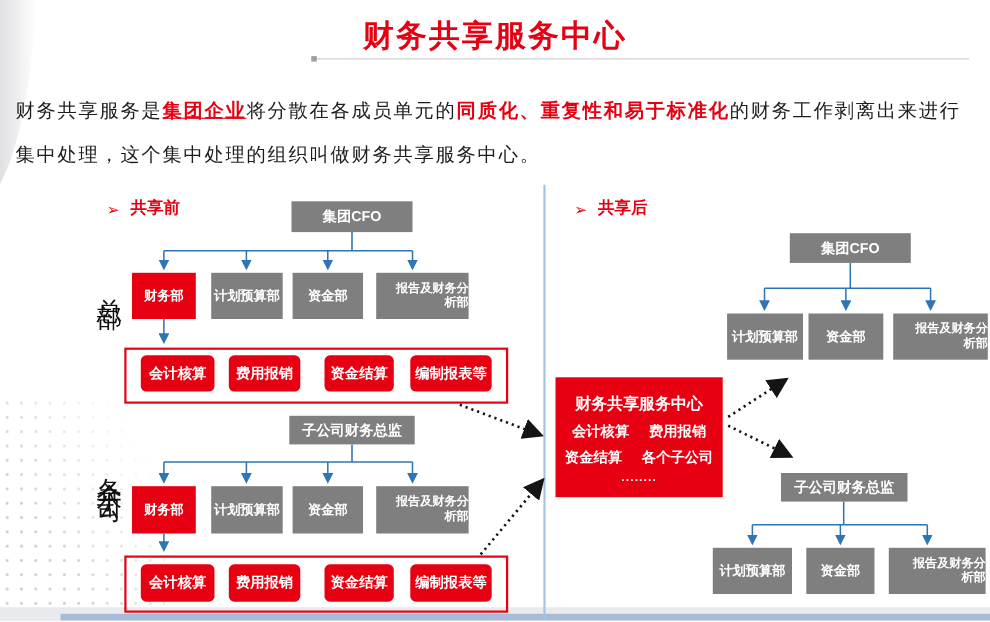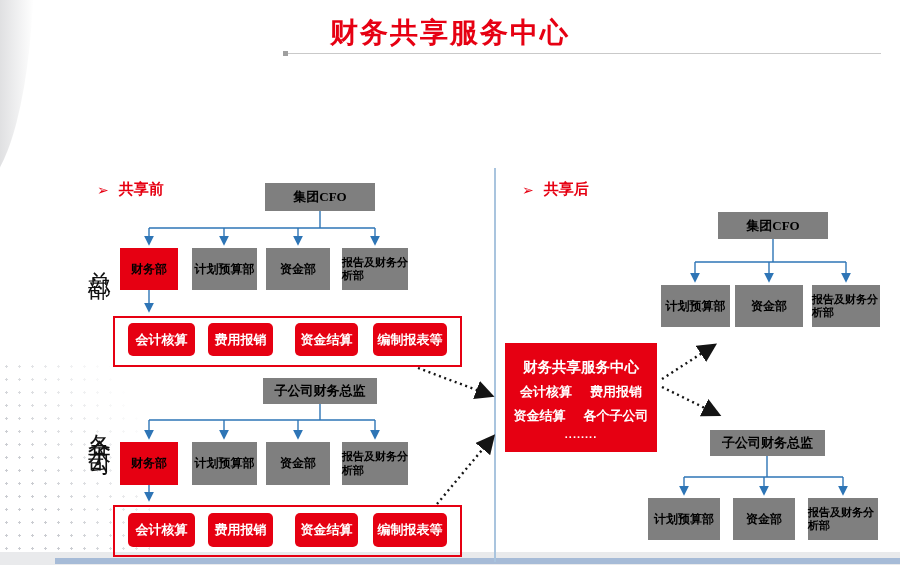--- a/index.html
+++ b/index.html
@@ -33,23 +33,23 @@
 
   
   .seclabel{position:absolute;font-size:15px;font-weight:bold;color:#e60012;z-index:4;display:flex;align-items:center;gap:10px;}
   .seclabel .bullet{font-size:14px;font-weight:normal;}
 
   
   .vlabel{position:absolute;writing-mode:vertical-rl;font-family:"Liberation Serif",serif;
     font-size:23px;color:#111;letter-spacing:5px;z-index:4;}
 
   
-  .gbox{position:absolute;background:#7f7f7f;color:#000000;display:flex;align-items:center;justify-content:center;
-    text-align:left;font-weight:bold;font-size:12px;line-height:1.2;z-index:4;font-family:Liberation Serif, serif;}
-  .gbox.small{font-size:11px;}
+  .gbox{position:absolute;background:#7f7f7f;color:#ffffff;display:flex;align-items:center;justify-content:center;
+    text-align:right;font-weight:bold;font-size:12px;line-height:1.2;z-index:4;}
+  .gbox.small{font-size:11px;padding-left:18px;}
   .frame{position:absolute;border:2px solid #e60012;z-index:3;background:transparent;}
   .task{position:absolute;background:#e60012;color:#fff;border-radius:5px;display:flex;align-items:center;
     justify-content:center;font-weight:bold;font-size:13px;z-index:4;}
 
   
   .centerbox{position:absolute;left:505px;top:343px;width:152px;height:109px;background:#e60012;color:#fff;
     z-index:4;display:flex;flex-direction:column;align-items:center;justify-content:center;gap:6px;}
   .centerbox .cb-title{font-weight:bold;font-size:14.5px;}
   .centerbox .cb-row{display:flex;gap:18px;font-weight:bold;font-size:13px;}
   .centerbox .cb-dots{font-weight:bold;font-size:11px;letter-spacing:1px;line-height:6px;}
@@ -65,20 +65,23 @@
 
   <div class="corner-curve"></div>
   <div class="dots-pattern"></div>
   <div class="bottom-band"></div>
   <div class="bottom-bar"></div>
 
   <div class="title">财务共享服务中心</div>
   <div class="title-rule"></div>
   <div class="title-rule-dot"></div>
 
+  <div class="intro">
+    <span>财务共享服务是</span><span class="hl u">集团企业</span><span>将分散在各成员单元的</span><span class="hl">同质化、重复性和易于标准化</span><span>的财务工作剥离出来进行集中处理，这个集中处理的组织叫做财务共享服务中心。</span>
+  </div>
 
   <div class="divider"></div>
 
   <div class="seclabel" style="left:97px;top:180px;">
     <span class="bullet">➢</span>
     <span>共享前</span>
   </div>
 
   <div class="vlabel" style="left:84px;top:253px;">总部</div>
   <div class="vlabel" style="left:84px;top:416px;">各个子公司</div>

